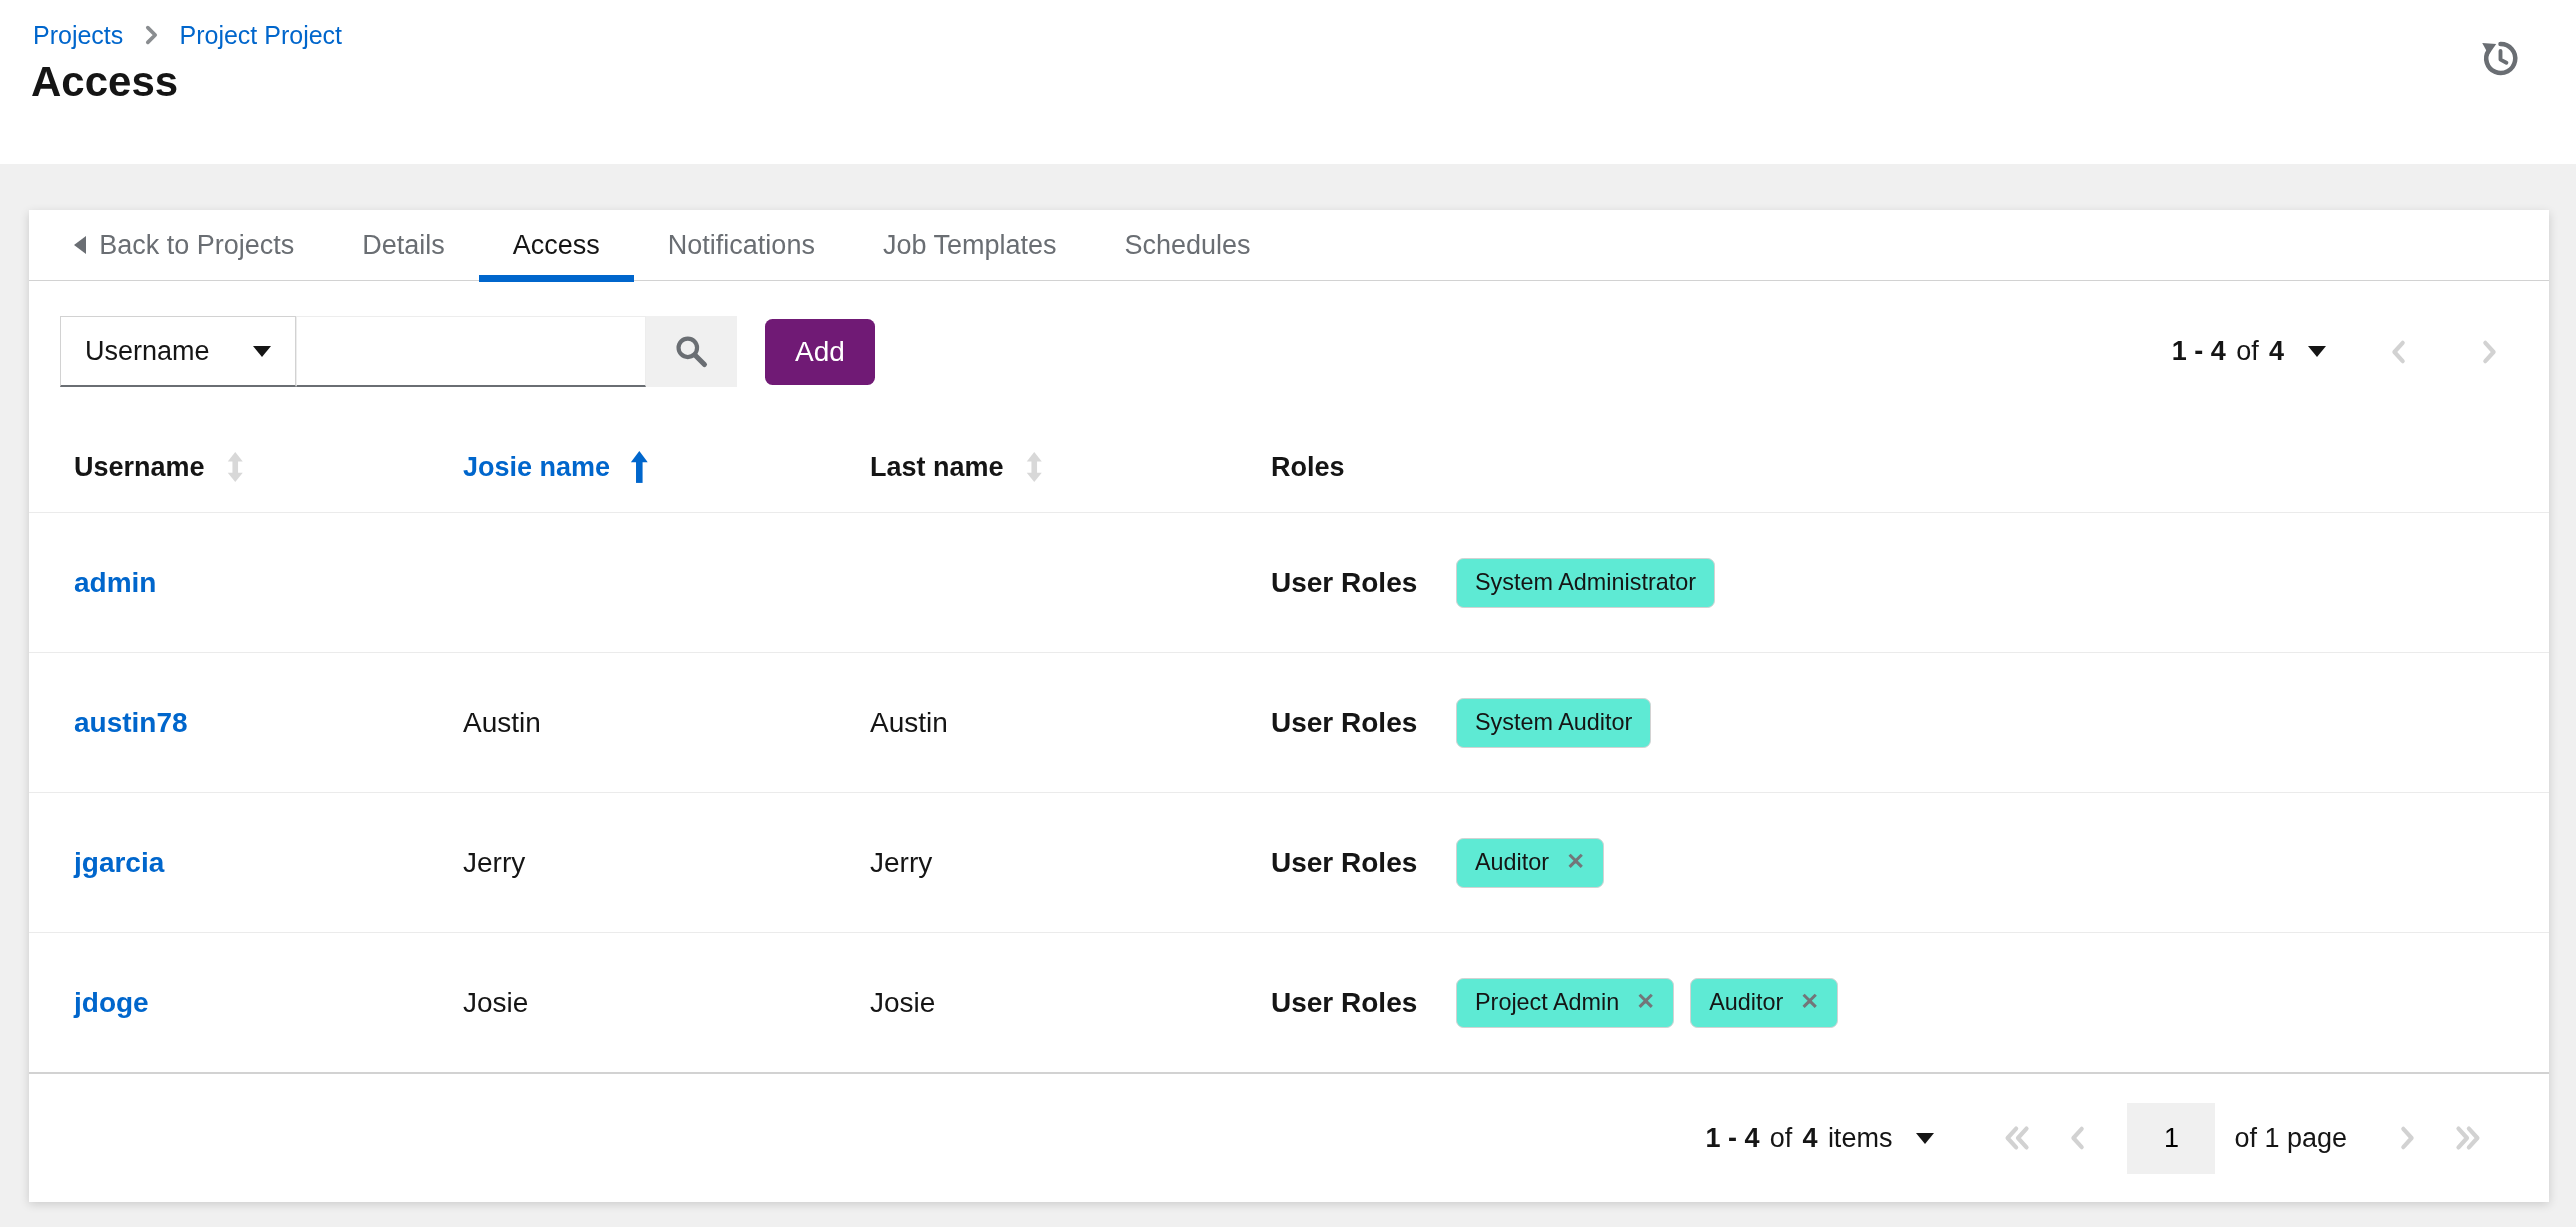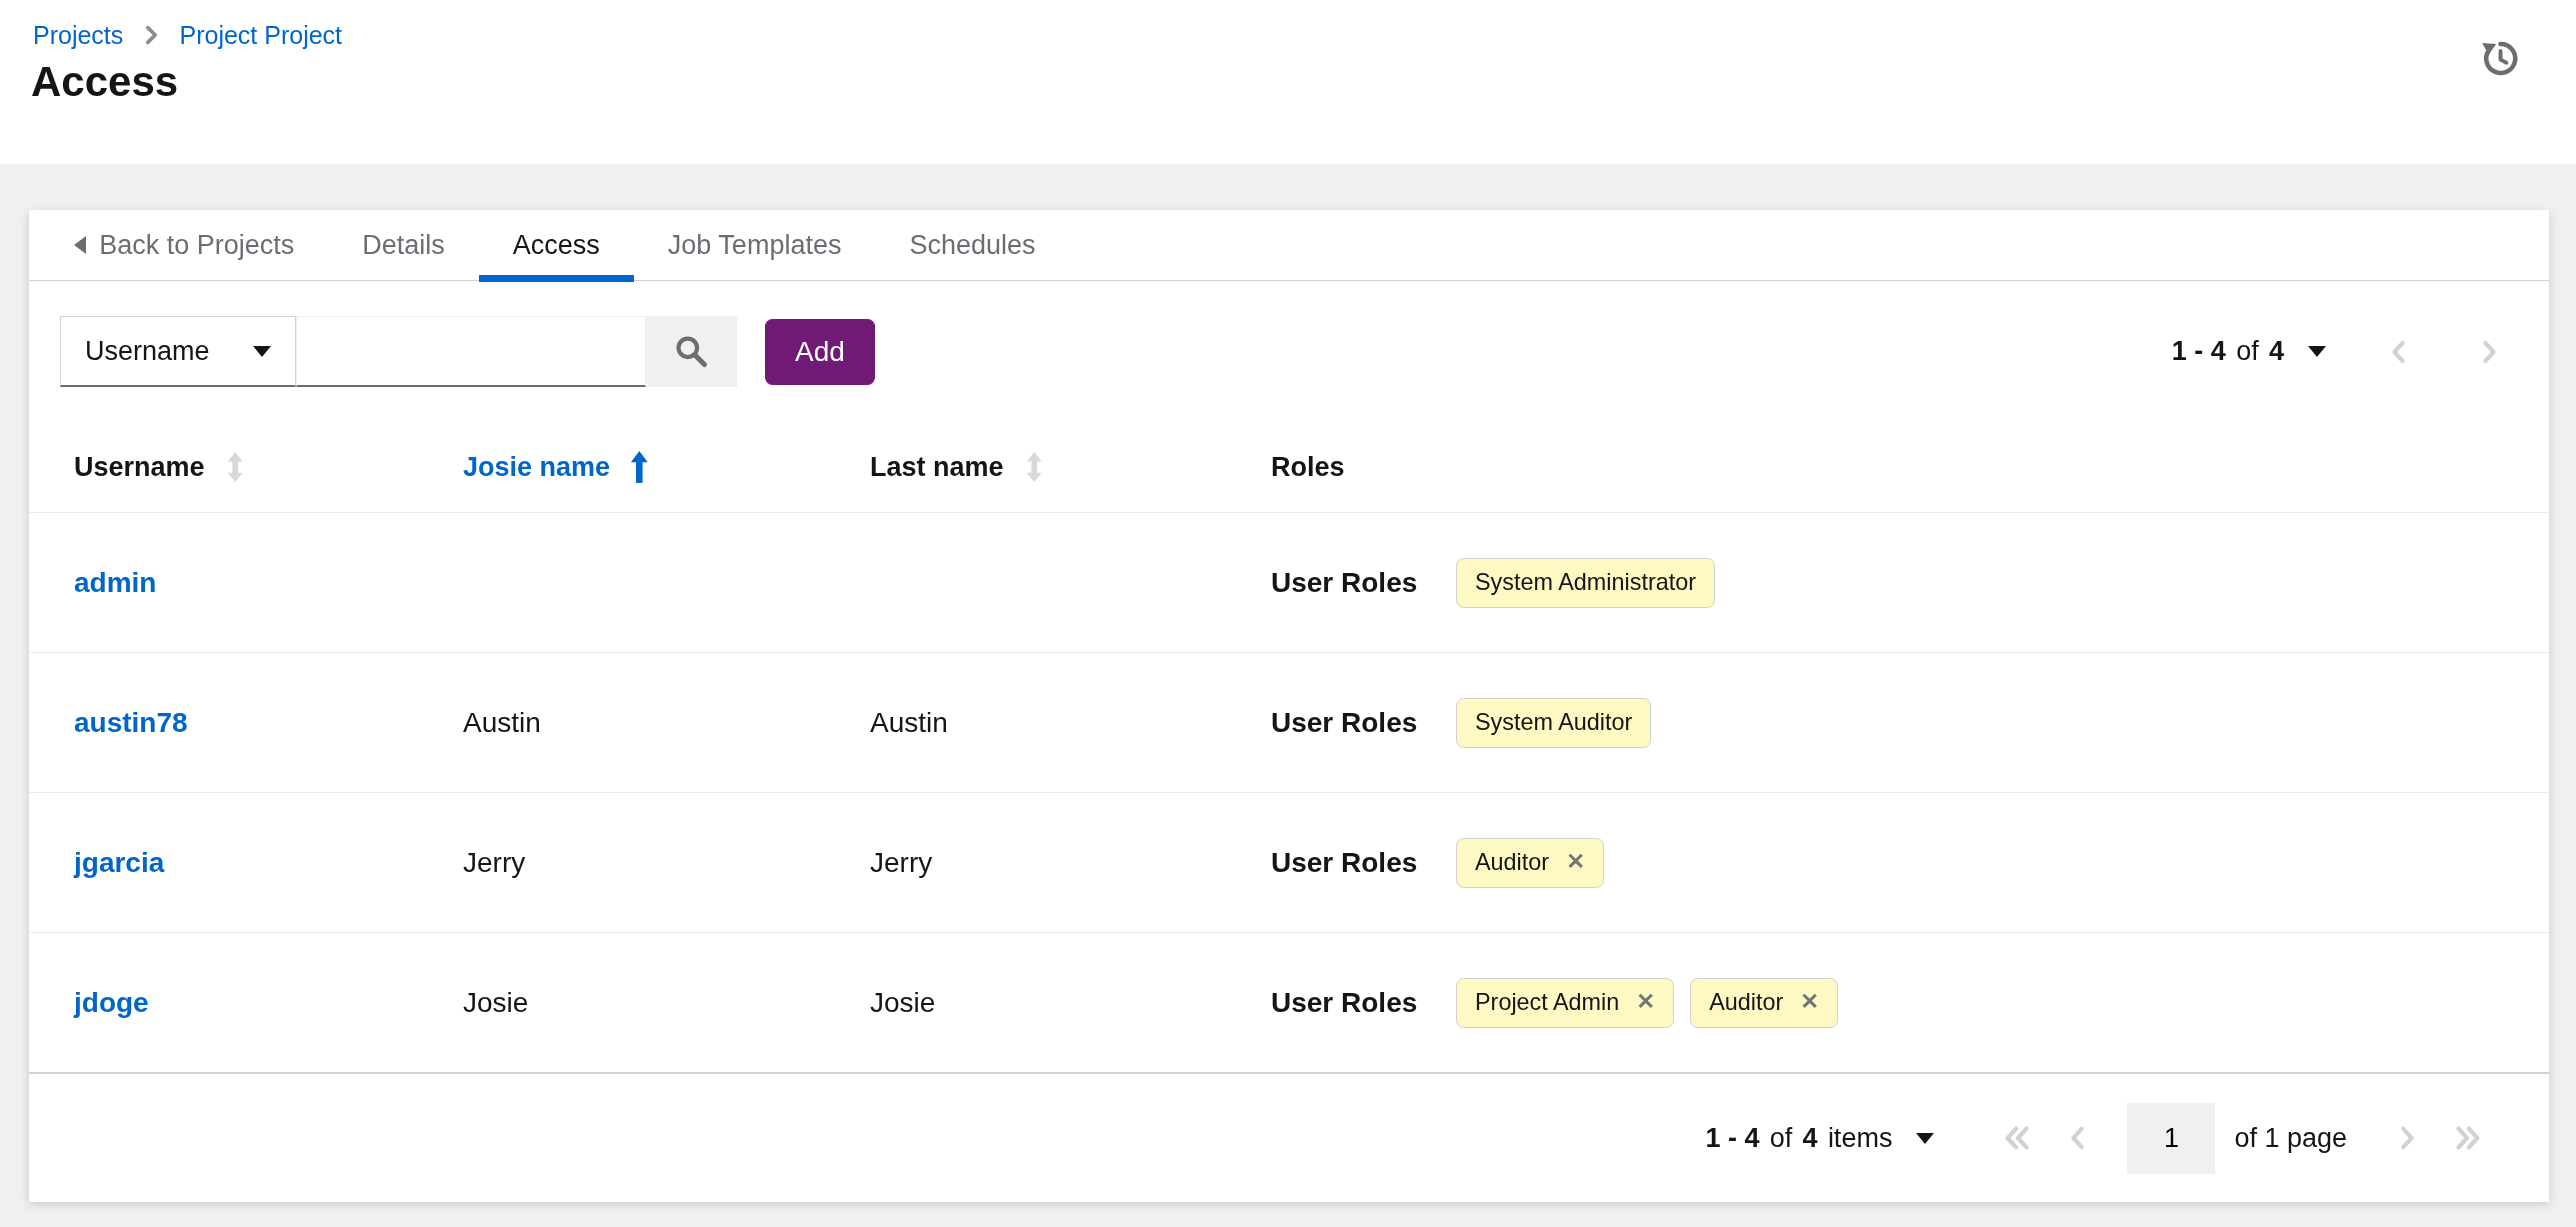--- a/index.html
+++ b/index.html
@@ -100,21 +100,21 @@
   .th.sorted { color:#0066cc; cursor:pointer; }
   .th .sort-ico { cursor:pointer; line-height:0; }
   .trow { height:140px; border-top:0.9px solid #ebebeb; font-size:28px; }
   .user-link { color:#0066cc; font-weight:600; text-decoration:none; cursor:pointer; }
   .roles-cell { display:flex; align-items:center; }
   .role-label { font-weight:bold; width:185px; flex:none; }
   .chips { display:flex; gap:16px; }
   .chip {
     display:inline-flex; align-items:center; gap:17px; height:50px;
     padding:0 18px; border:0.9px solid #d2d2d2; border-radius:7.5px;
-    background:#fef9c3; font-size:23.4px; color:#151515; white-space:nowrap;
+    background:#5eead4; font-size:23.4px; color:#151515; white-space:nowrap;
   }
   .chip-x {
     color:#737679; font-size:22.5px; font-weight:bold; cursor:pointer; line-height:1;
   }
   
   .tfoot {
     height:130px; border-top:2.8px solid #d2d2d2;
     display:flex; align-items:center; justify-content:flex-end; padding-right:52px;
   }
   .page-box {
@@ -153,20 +153,21 @@
 
   <div class="card">
 
     <div class="tabs">
       <div class="tab">
         <span class="back-tri"></span>
         <span>Back to Projects</span>
       </div>
       <div class="tab">Details</div>
       <div class="tab active">Access</div>
+      <div class="tab">Notifications</div>
       <div class="tab">Job Templates</div>
       <div class="tab">Schedules</div>
     </div>
 
     <div class="toolbar">
       <div class="search-group">
         <div class="filter-select">
           <span>Username</span>
           <span class="caret-down"></span>
         </div>

